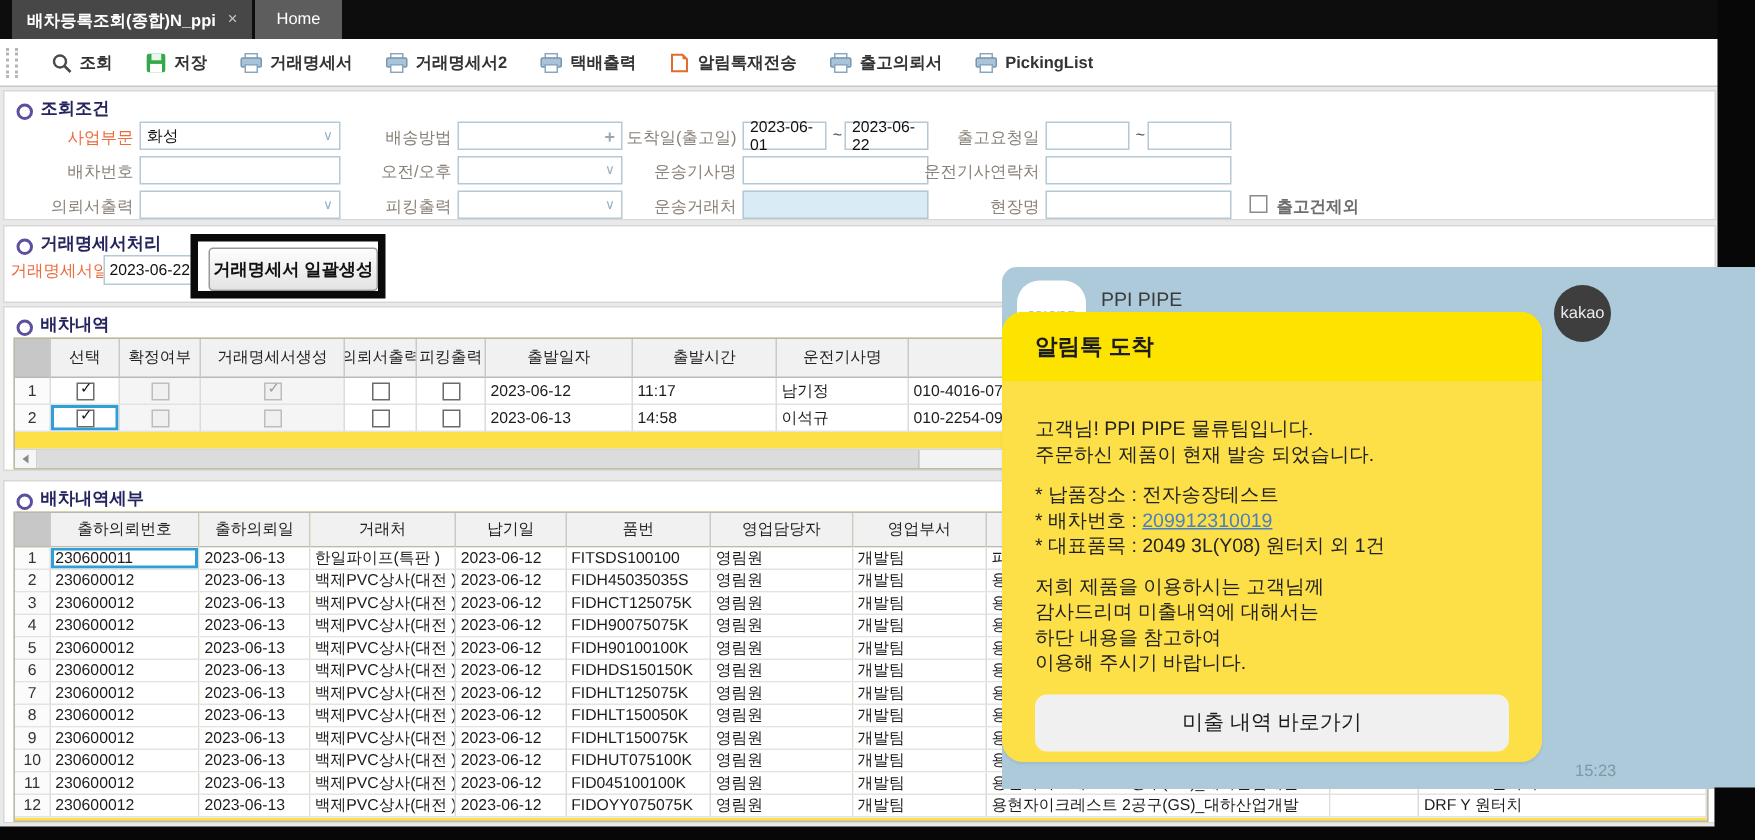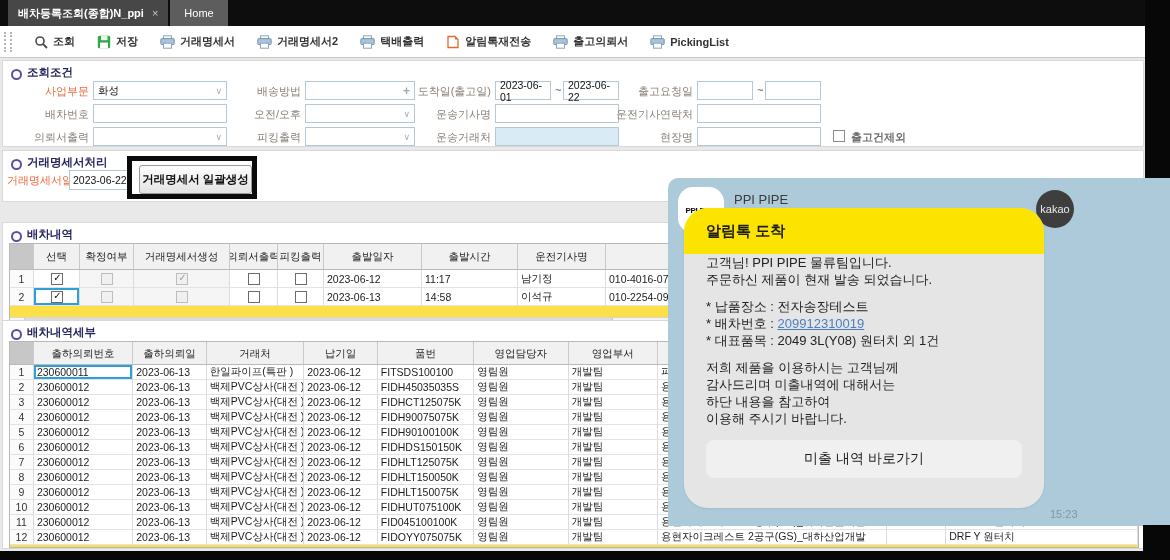--- a/index.html
+++ b/index.html
@@ -62,24 +62,24 @@
   .hthumb{width:52%;height:12px;background:#dcdcdc;border-right:1px solid #c6c6c6;}
   
   .mask{position:absolute;background:#070707;z-index:60;}
   
   .kakao{position:absolute;left:668px;top:178px;width:502px;height:348px;background:#adcada;border-radius:10px 0 0 0;z-index:50;}
   .k-avatar{position:absolute;left:10px;top:9px;width:46px;height:46px;background:#fff;border-radius:15px;
             display:flex;align-items:center;justify-content:center;font-size:8px;font-weight:800;letter-spacing:-0.3px;color:#0a0a0a;}
   .k-sender{position:absolute;left:66px;top:14px;font-size:13px;color:#3b3b3b;}
   .k-badge{position:absolute;left:368px;top:12px;width:38px;height:38px;border-radius:50%;background:#3e3e3e;color:#ececec;
            font-size:11px;display:flex;align-items:center;justify-content:center;}
-  .k-card{position:absolute;left:16px;top:30px;width:360px;height:300px;background:#e5e5e5;border-radius:24px;overflow:hidden;
+  .k-card{position:absolute;left:0;top:30px;width:360px;height:300px;background:#fde047;border-radius:14px;overflow:hidden;
           box-shadow:0 1px 2px rgba(0,0,0,0.08);}
   .k-yellow{height:46px;background:#fce300;display:flex;align-items:center;padding-left:22px;font-size:15px;font-weight:700;color:#1d1d1d;}
-  .k-body{padding:0 22px 0 22px;font-size:13px;line-height:17px;color:#222;}
+  .k-body{padding:23px 22px 0 22px;font-size:13px;line-height:17px;color:#222;}
   .k-body .blank{height:10px;}
   .k-link{color:#4a7fc1;text-decoration:underline;}
   .k-btn{margin:13px 22px 0 22px;height:38px;background:#f0f0f1;border-radius:8px;display:flex;align-items:center;justify-content:center;
          font-size:14px;color:#1b1b1b;}
   .k-time{position:absolute;left:382px;top:330px;font-size:11px;color:#7e98a8;}
 </style>
 </head>
 <body>
 
 <div class="screen">
@@ -226,21 +226,21 @@
     <span class="flabel req" style="left:4px;width:60px;top:22px;text-align:left;">거래명세서일</span>
     <div class="inv-input">
         <span>2023-06-22</span>
       </div>
     <div class="inv-btn">
         <span>거래명세서 일괄생성</span>
       </div>
   </div>
   <div class="hl-rect"></div>
 
-  <div class="panel" style="top:222px;height:110px;">
+  <div class="panel" style="top:204px;height:110px;">
     <div class="sec-head">
       <span class="sec-ic"></span>
       <span class="sec-tt">배차내역</span>
     </div>
     <div class="gwrap" style="top:20px;width:1128px;height:86px;">
       <div id="dispatch-grid-body">
           <div class="grow ghead">
             <div class="gcell corner" style="width: 24px; height: 26px;"></div>
             <div class="gcell" style="width: 46px; height: 26px;">선택</div>
             <div class="gcell" style="width: 54px; height: 26px;">확정여부</div>

